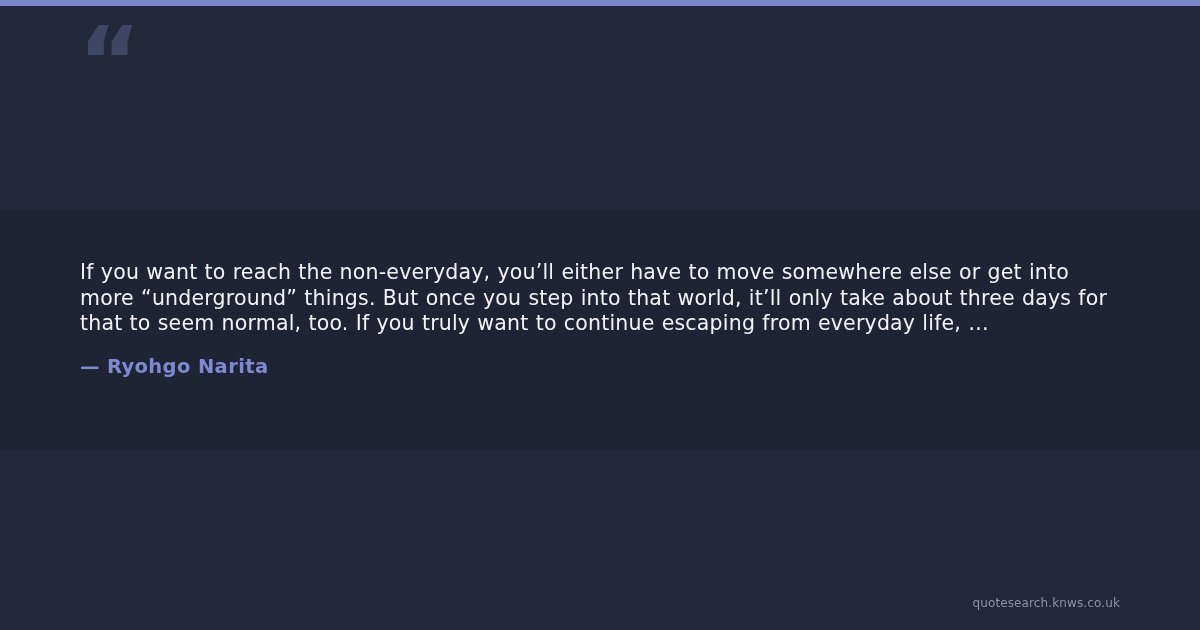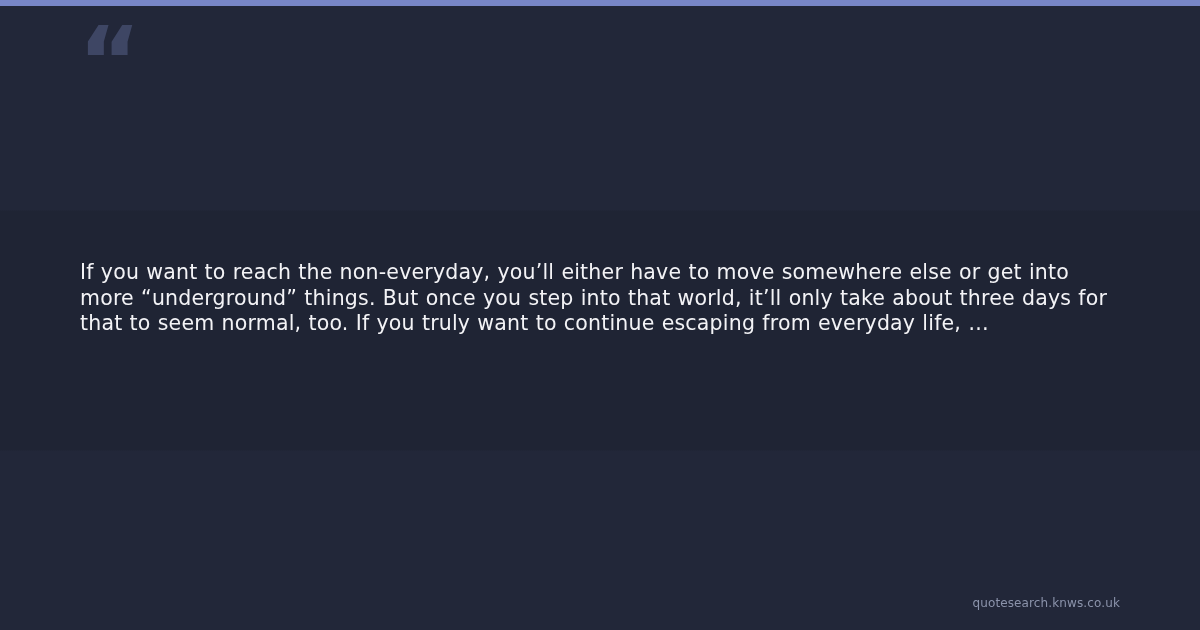--- a/index.html
+++ b/index.html
@@ -105,16 +105,19 @@
 <div id="quote-card">
 
   <div id="accent-bar"></div>
 
   <div id="quote-mark">“</div>
 
   <div id="quote-body">
     <p id="quote-text">If you want to reach the non-everyday, you’ll either have to move somewhere else or get into more “underground” things. But once you step into that world, it’ll only take about three days for that to seem normal, too. If you truly want to continue escaping from everyday life, …</p>
   </div>
 
+  <div id="attribution">
+    <span class="dash">—</span><span>Ryohgo Narita</span>
+  </div>
 
   <div id="site-footer">quotesearch.knws.co.uk</div>
 
 </div>
 
 </body></html>

